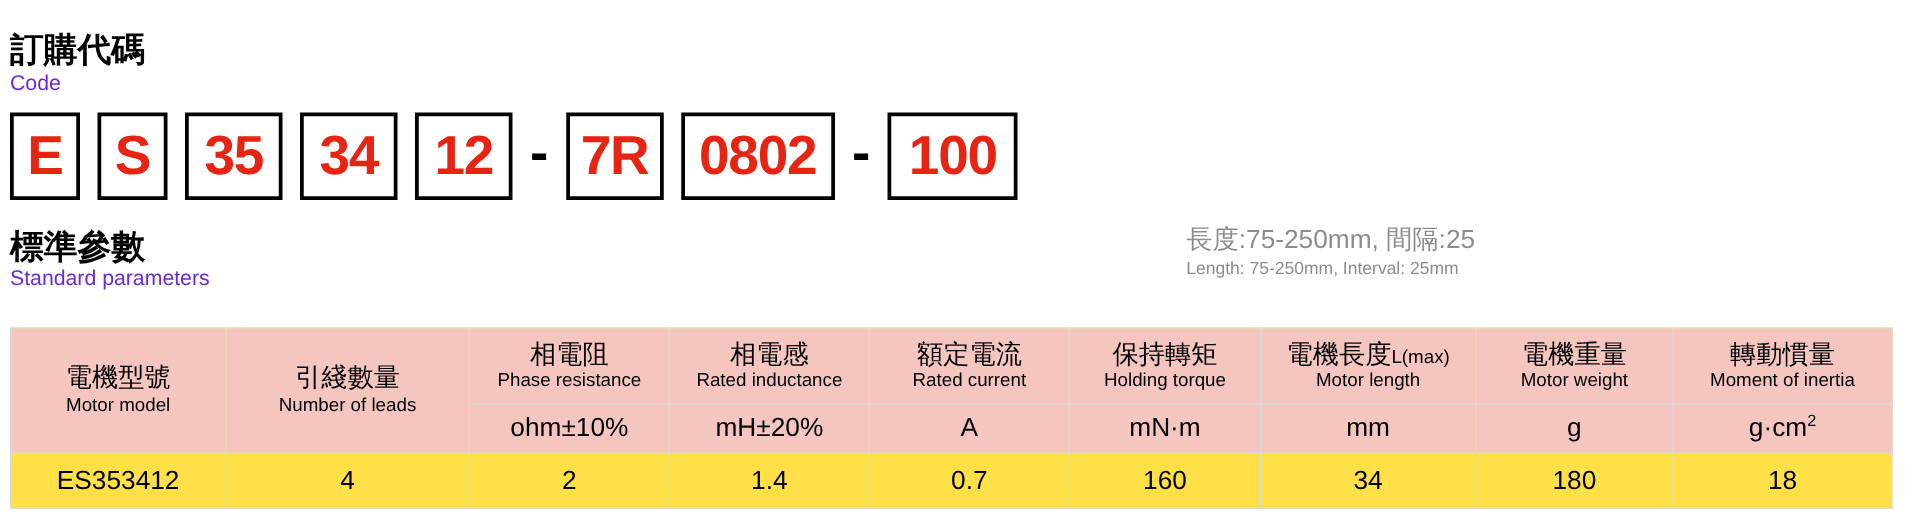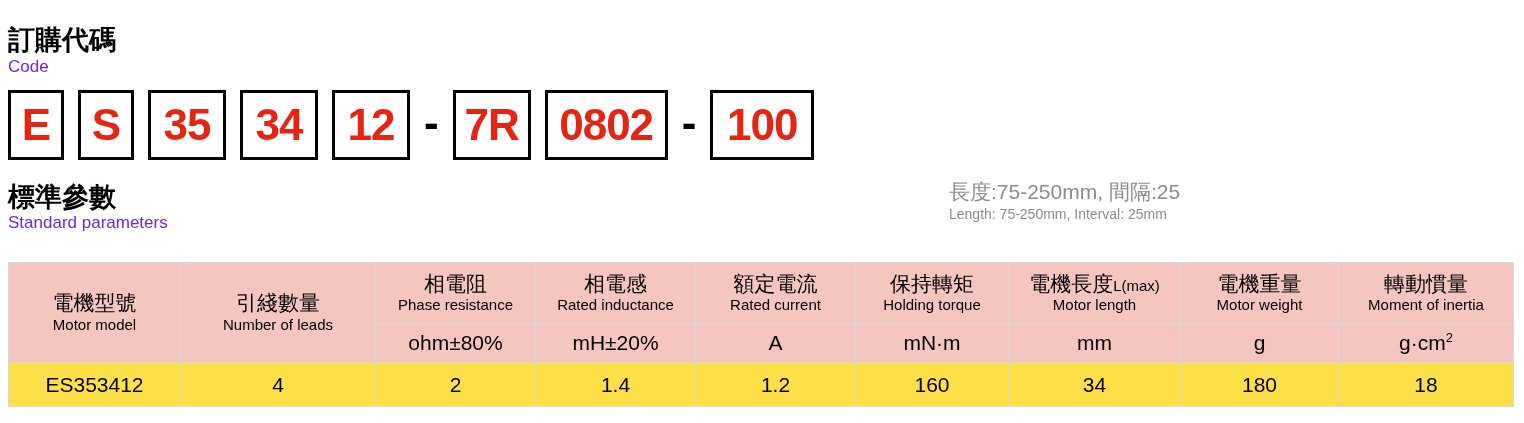--- a/index.html
+++ b/index.html
@@ -236,21 +236,21 @@
         <div class="hdr-zh">電機重量</div>
         <div class="hdr-en">Motor weight</div>
       </td>
       <td class="hdr row-top pad-cell">
         <div class="hdr-zh">轉動慣量</div>
         <div class="hdr-en">Moment of inertia</div>
       </td>
     </tr>
     <tr>
       <td class="hdr row-unit">
-        <div class="unit-txt">ohm±80%</div>
+        <div class="unit-txt">ohm±10%</div>
       </td>
       <td class="hdr row-unit">
         <div class="unit-txt">mH±20%</div>
       </td>
       <td class="hdr row-unit">
         <div class="unit-txt">A</div>
       </td>
       <td class="hdr row-unit">
         <div class="unit-txt">mN·m</div>
       </td>
@@ -271,21 +271,21 @@
       <td class="row-data">
         <div class="val-txt">4</div>
       </td>
       <td class="row-data">
         <div class="val-txt">2</div>
       </td>
       <td class="row-data">
         <div class="val-txt">1.4</div>
       </td>
       <td class="row-data">
-        <div class="val-txt">1.2</div>
+        <div class="val-txt">0.7</div>
       </td>
       <td class="row-data">
         <div class="val-txt">160</div>
       </td>
       <td class="row-data">
         <div class="val-txt">34</div>
       </td>
       <td class="row-data">
         <div class="val-txt">180</div>
       </td>

